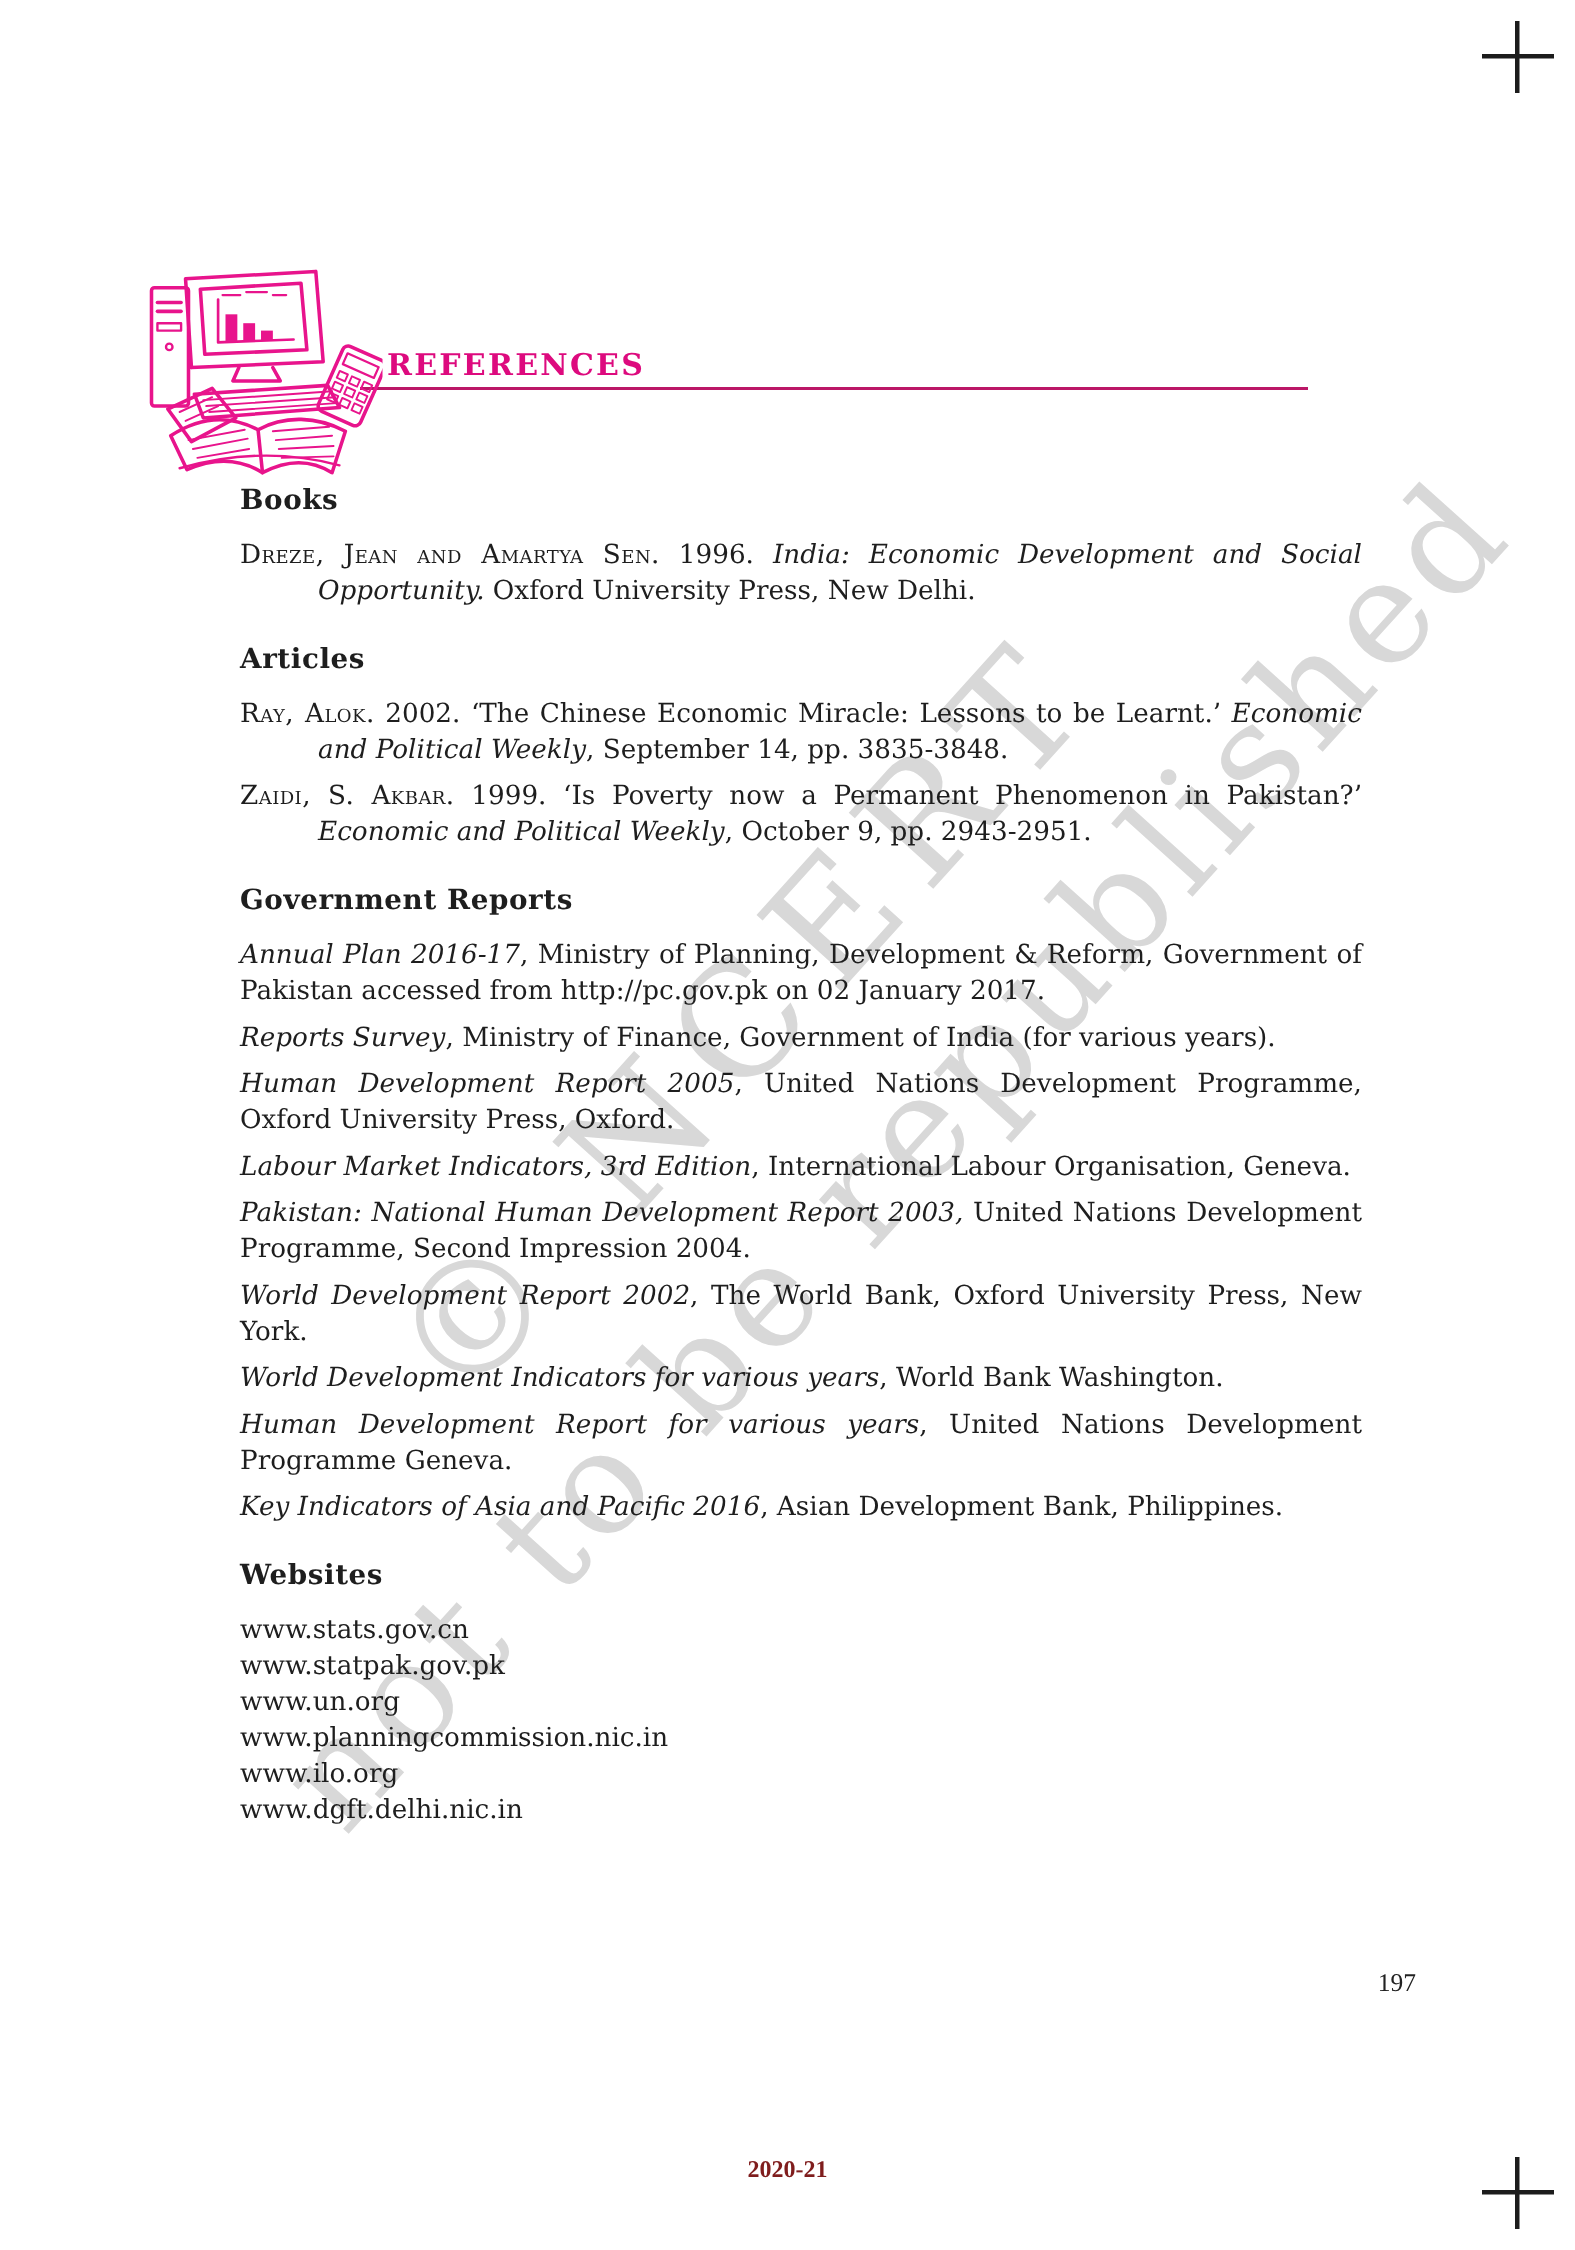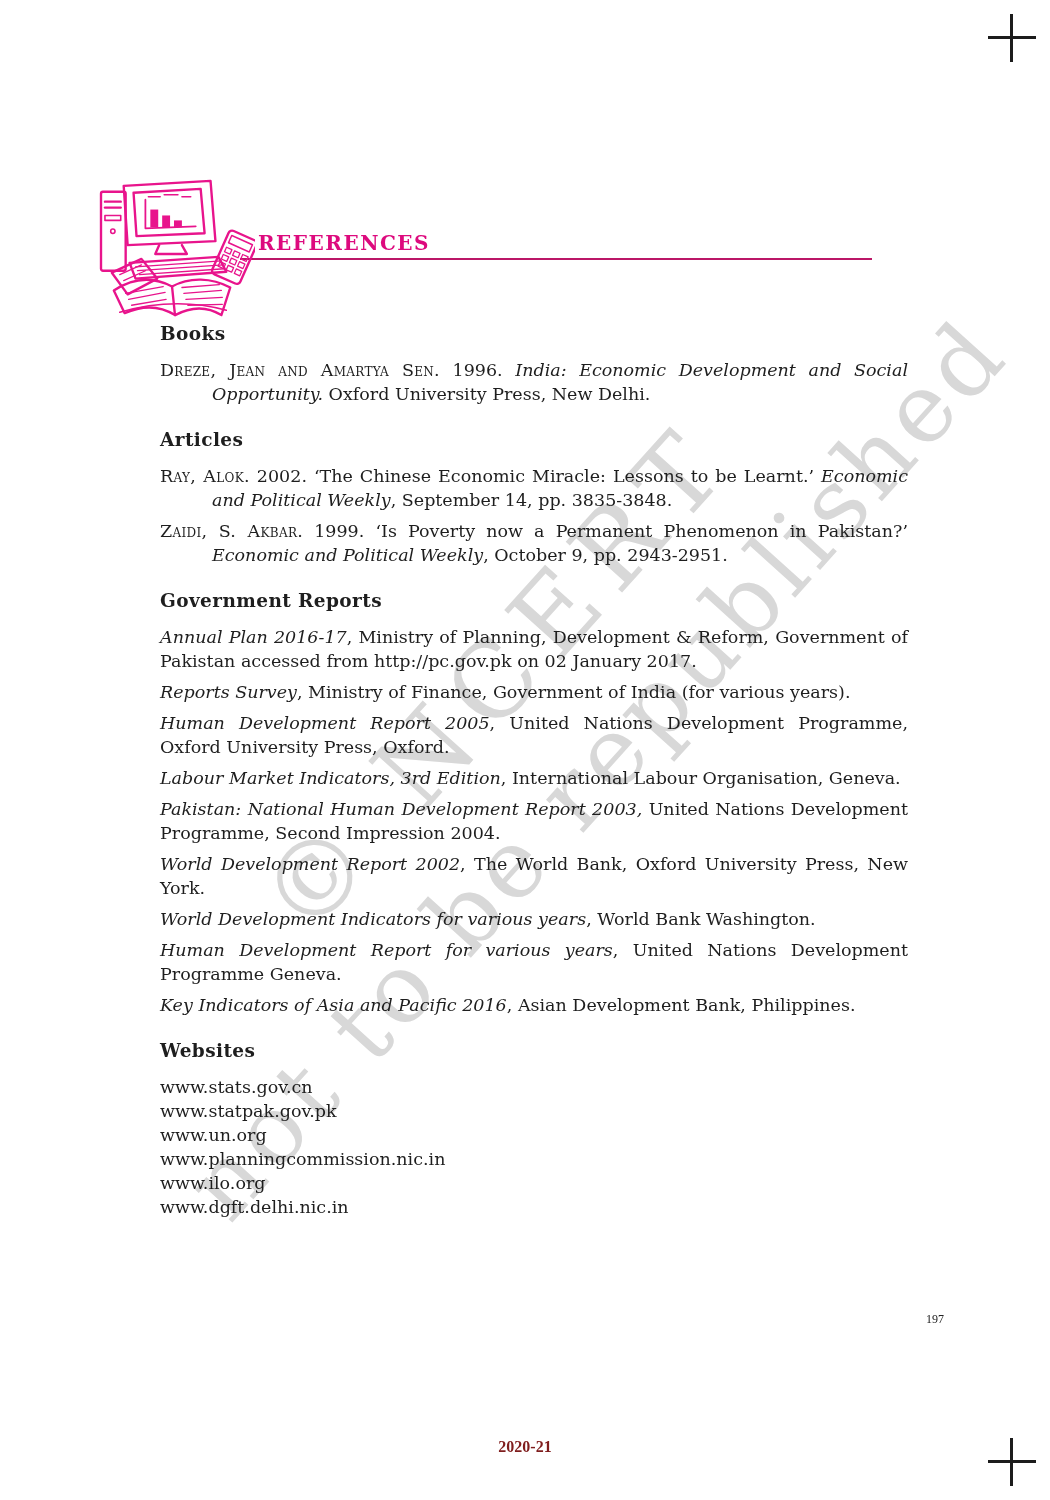--- a/index.html
+++ b/index.html
@@ -37,21 +37,21 @@
   .urls{margin-top:2px;}
   .url{line-height:24px;text-align:left;}
   
   .footer-title{
     position:absolute;left:106px;top:1312px;z-index:1;
     font-family:"Liberation Serif",serif;font-size:16.5px;letter-spacing:1px;color:#222;
     white-space:nowrap;
   }
   .footer-page{
     position:absolute;right:106px;top:1312px;z-index:1;
-    font-family:"Liberation Serif",serif;font-size:12px;color:#222;
+    font-family:"Liberation Serif",serif;font-size:17px;color:#222;
   }
   .footer-year{
     position:absolute;left:0;right:0;top:1438px;z-index:1;text-align:center;
     font-family:"Liberation Serif",serif;font-size:16px;color:#7f1d1d;font-weight:bold;
   }
   
   .crop{position:absolute;width:48px;height:48px;z-index:3;}
   .crop .h{position:absolute;left:0;right:0;top:22px;height:3px;background:#1c1c1c;}
   .crop .v{position:absolute;top:0;bottom:0;left:22px;width:3px;background:#1c1c1c;}
   .crop.tr{left:988px;top:14px;}

